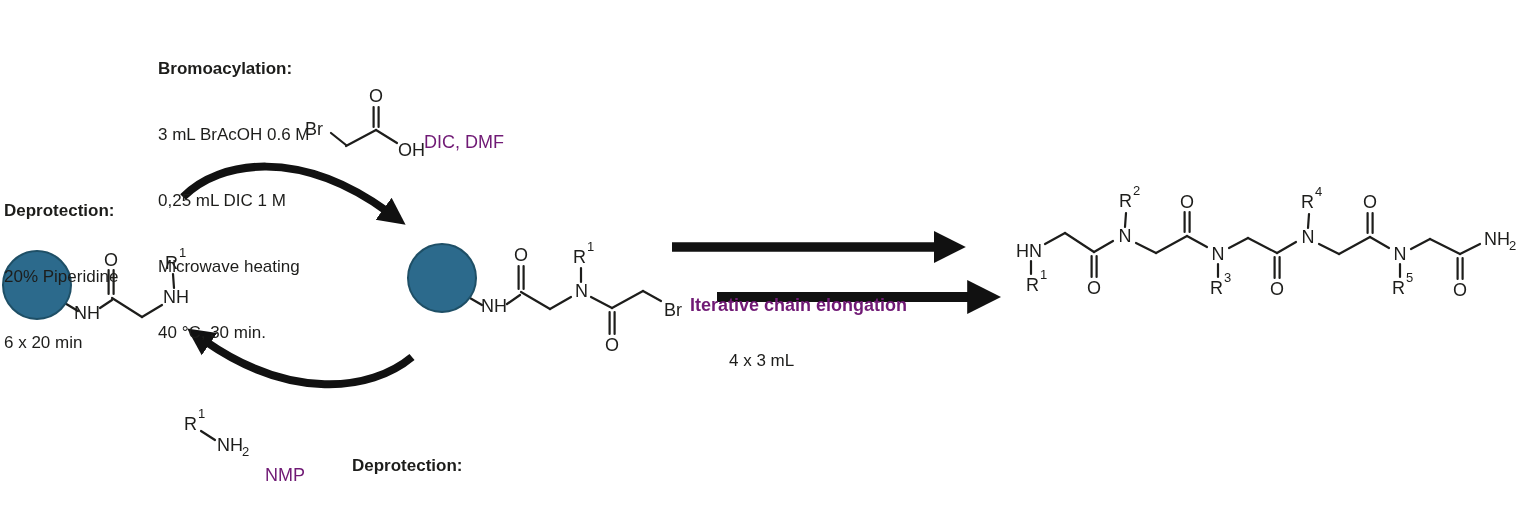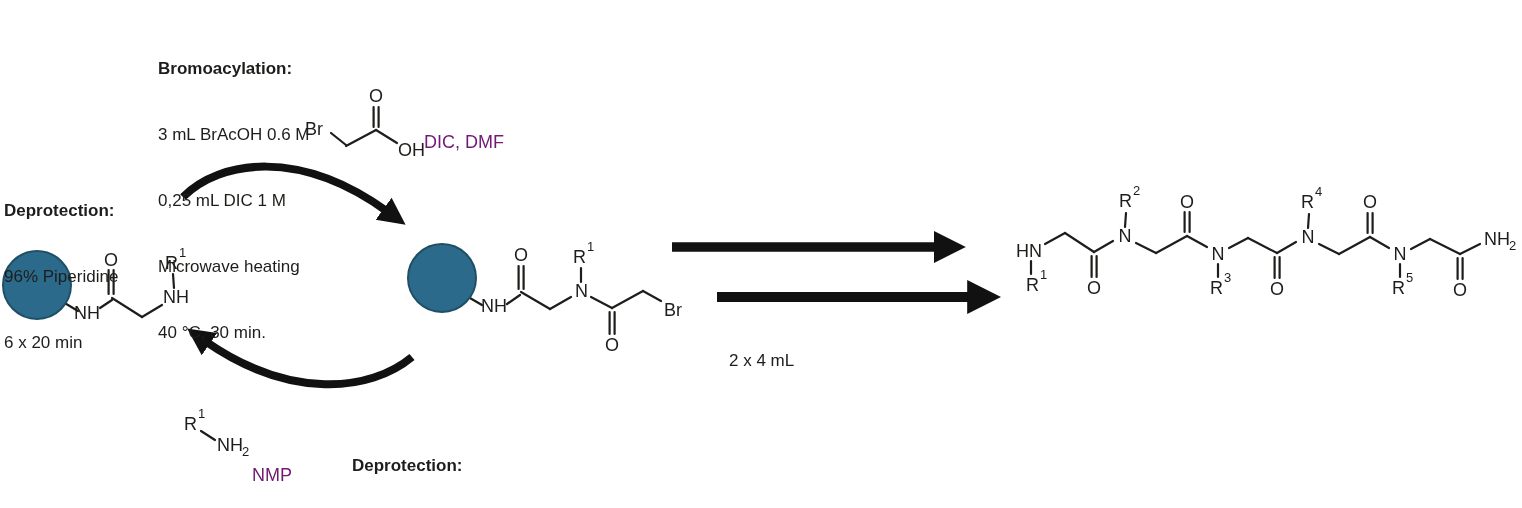--- a/index.html
+++ b/index.html
@@ -156,32 +156,33 @@
   <div class="tb" style="left:158px;top:14px;">
     <div class="t">Bromoacylation:</div>
     <div>3 mL BrAcOH 0.6 M</div>
     <div>0,25 mL DIC 1 M</div>
     <div>Microwave heating</div>
     <div>40 °C, 30 min.</div>
   </div>
 
   <div class="tb" style="left:4px;top:156px;">
     <div class="t">Deprotection:</div>
-    <div>96% Piperidine</div>
+    <div>20% Piperidine</div>
     <div>6 x 20 min</div>
   </div>
 
   <div class="tb" style="left:352px;top:411px;">
     <div class="t">Deprotection:</div>
     
     
     
   </div>
 
   <div class="tb" style="left:729px;top:306px;">
-    <div>2 x 4 mL</div>
+    <div>4 x 3 mL</div>
     
   </div>
 
+  <div class="lbl bold" style="left:690px;top:259px;">Iterative chain elongation</div>
   <div class="lbl" style="left:424px;top:96px;">DIC, DMF</div>
-  <div class="lbl" style="left:252px;top:429px;">NMP</div>
+  <div class="lbl" style="left:265px;top:429px;">NMP</div>
 
 </div>
 
 </body></html>

